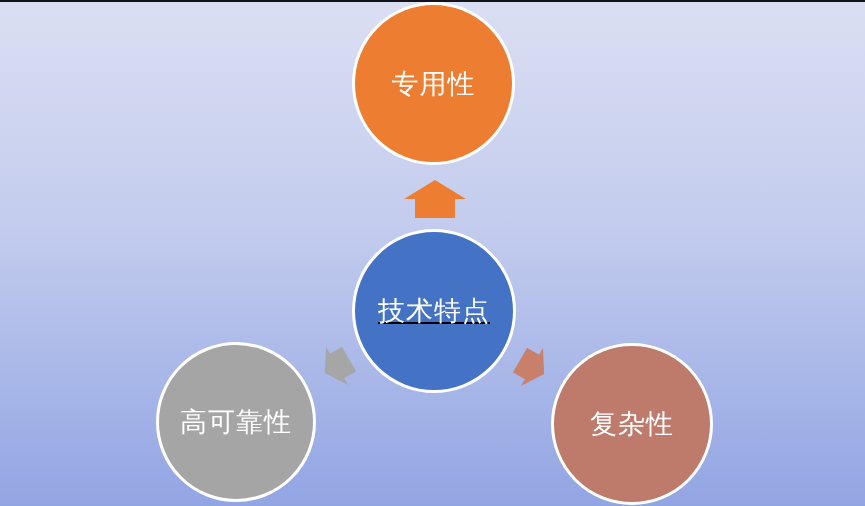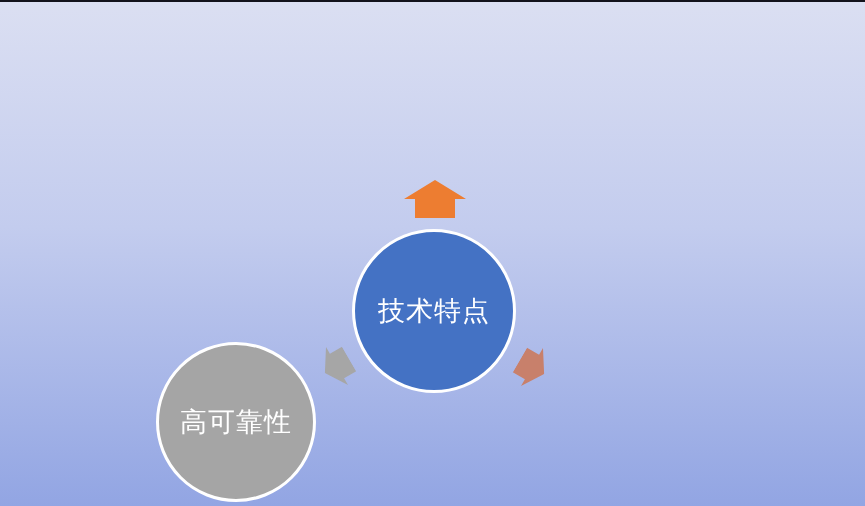--- a/index.html
+++ b/index.html
@@ -33,21 +33,21 @@
   }
   .node-label {
     color: #FFFFFF;
     font-size: 27px;
     font-weight: 400;
     letter-spacing: 1px;
     white-space: nowrap;
     user-select: none;
   }
   .node-top          { left: 352px; top: 2px;   width: 163px; height: 163px; }
-  .node-center       { left: 352px; top: 229px; width: 164px; height: 164px; }
+  .node-center       { left: 352px; top: 229px; width: 164px; height: 164px; text-decoration: underline; }
   .node-bottom-left  { left: 156px; top: 342px; width: 160px; height: 160px; align-items: center; }
   .node-bottom-right { left: 551px; top: 343px; width: 162px; height: 162px; }
   .arrow {
     position: absolute;
     z-index: 2;
   }
   .arrow-up         { left: 404px; top: 180px; }
   .arrow-down-left  { left: 315px; top: 352px; transform: rotate(240deg); }
   .arrow-down-right { left: 510px; top: 353px; transform: rotate(120deg); }
 </style>
@@ -63,23 +63,29 @@
   </svg>
 
   <svg class="arrow arrow-down-left" width="44" height="28" viewBox="0 0 62 38" preserveAspectRatio="none">
     <polygon points="31,0 62,19 51,19 51,38 11,38 11,19 0,19" fill="#A6A6A6"></polygon>
   </svg>
 
   <svg class="arrow arrow-down-right" width="44" height="28" viewBox="0 0 62 38" preserveAspectRatio="none">
     <polygon points="31,0 62,19 51,19 51,38 11,38 11,19 0,19" fill="#C8806B"></polygon>
   </svg>
 
+  <div class="node node-top" style="background: rgb(237, 125, 49);">
+    <span class="node-label">专用性</span>
+  </div>
 
   <div class="node node-center" style="background: rgb(68, 114, 196);">
     <span class="node-label">技术特点</span>
   </div>
 
   <div class="node node-bottom-left" style="background: rgb(165, 165, 165);">
     <span class="node-label">高可靠性</span>
   </div>
 
+  <div class="node node-bottom-right" style="background: rgb(190, 122, 107);">
+    <span class="node-label">复杂性</span>
+  </div>
 
 </div>
 
 </body></html>

